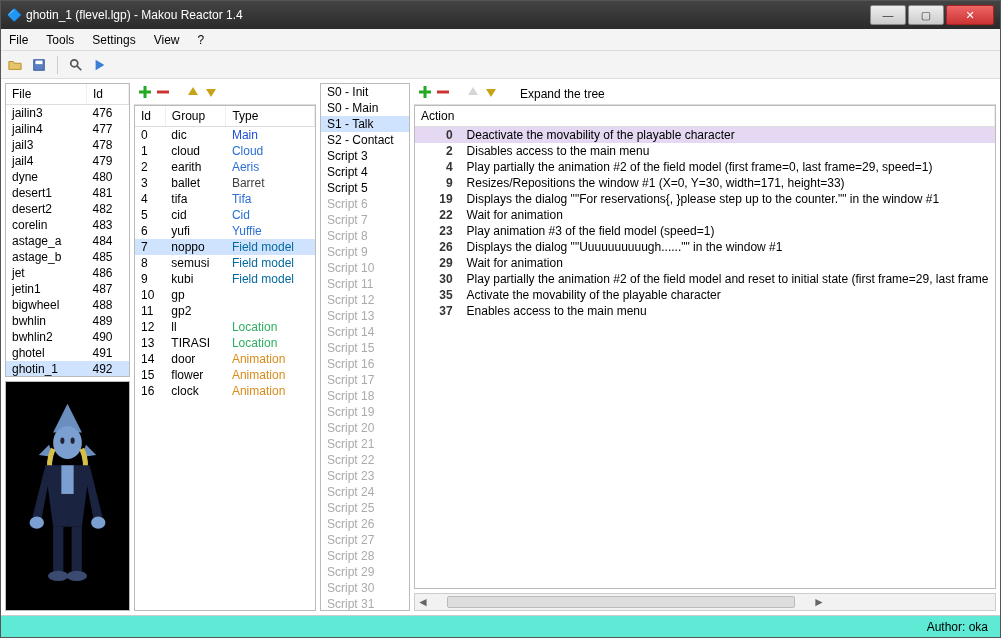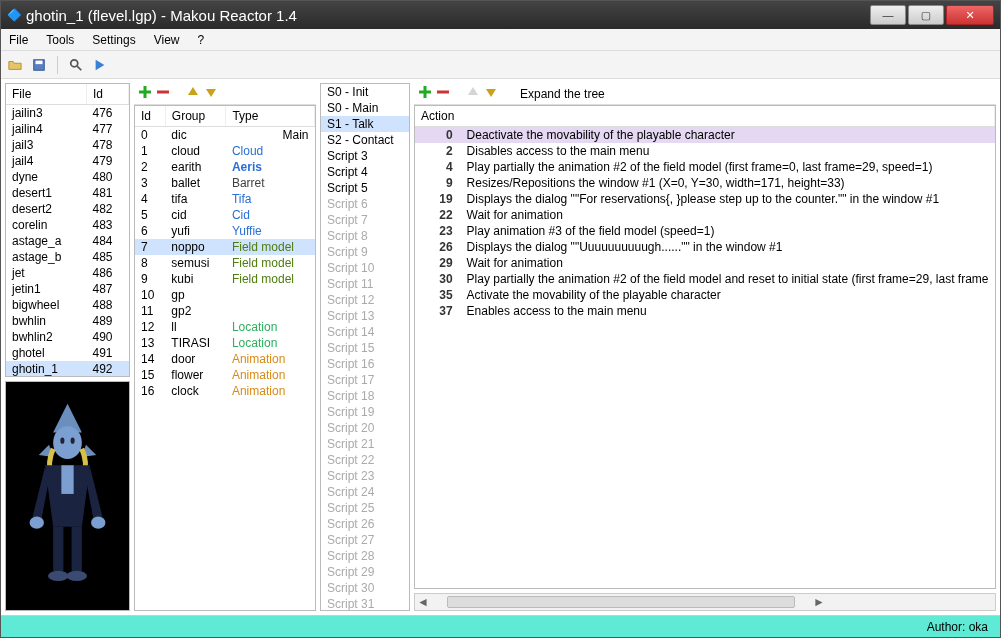--- a/index.html
+++ b/index.html
@@ -1,19 +1,19 @@
 <!DOCTYPE html>
 <html><head>
 <meta charset="utf-8">
 <style>
 * { box-sizing: border-box; font-family: "Segoe UI", Tahoma, sans-serif; font-size: 12px; }
 body { margin: 0; padding: 0; background: #fff; }
 .window { width: 1001px; height: 638px; border: 1px solid #555; background: #f0f0f0; display: flex; flex-direction: column; }
 .titlebar { background: linear-gradient(#444,#2a2a2a); color: #fff; height: 28px; display: flex; align-items: center; padding: 0 6px; }
-.titlebar .title { flex: 1; padding-left: 4px; font-size: 15px; }
+.titlebar .title { flex: 1; padding-left: 4px; font-size: 12px; }
 .winbtns { display: flex; }
 .winbtn { width: 36px; height: 20px; margin-left: 2px; background: linear-gradient(#eee,#ccc); border: 1px solid #888; border-radius: 2px; display: flex; align-items: center; justify-content: center; font-size: 11px; color: #333; }
 .winbtn.close { background: linear-gradient(#e66,#c33); color: #fff; border-color: #a22; width: 48px; }
 .menubar { background: #f4f4f4; height: 22px; display: flex; align-items: center; padding: 0 8px; border-bottom: 1px solid #ddd; }
 .menubar span { margin-right: 18px; cursor: default; }
 .toolbar { background: #f4f4f4; height: 28px; display: flex; align-items: center; padding: 0 4px; border-bottom: 1px solid #ddd; gap: 4px; }
 .toolbar .ticon { width: 20px; height: 20px; display: inline-flex; align-items: center; justify-content: center; }
 .toolbar .sep { width: 1px; height: 18px; background: #ccc; margin: 0 4px; }
 .content { flex: 1; display: flex; overflow: hidden; background: #fff; }
 .panel { border: 1px solid #bbb; background: #fff; overflow: auto; }
@@ -21,28 +21,28 @@
 .filelist { flex: 1; }
 .midcol { width: 182px; display: flex; flex-direction: column; margin: 4px 2px; }
 .scriptcol { width: 90px; margin: 4px 2px; }
 .rightcol { flex: 1; margin: 4px 4px 4px 2px; display: flex; flex-direction: column; }
 table { width: 100%; border-collapse: collapse; }
 th { text-align: left; font-weight: normal; background: #fff; border-bottom: 1px solid #ddd; padding: 3px 6px; font-size: 12px; border-right: 1px solid #eee; position: sticky; top: 0; }
 td { padding: 1px 6px; white-space: nowrap; }
 tr.sel td { background: #cfe3ff; }
 .smalltoolbar { height: 22px; display: flex; align-items: center; padding: 2px 4px; gap: 4px; border-bottom: 1px solid #ddd; }
 .ticon svg { width: 14px; height: 14px; }
-.c-main { color: #000000; text-align: right; }
+.c-main { color: #1d4ed8; }
 .c-cloud { color: #2a6fd6; }
-.c-aeris { color: #2a6fd6; font-weight: bold; }
+.c-aeris { color: #2a6fd6; }
 .c-barret { color: #404040; }
 .c-tifa { color: #2a6fd6; }
 .c-cid { color: #2a6fd6; }
 .c-yuffie { color: #2a6fd6; margin-top: 8px; }
-.c-field { color: #4d7c0f; }
+.c-field { color: #0369a1; }
 .c-loc { color: #2fae60; }
 .c-anim { color: #d88b1a; }
 .scriptlist div { padding: 1px 6px; cursor: default; }
 .scriptlist .sel { background: #cfe3ff; }
 .scriptlist .dis { color: #aaa; }
 .actiontbl td.idx { text-align: right; width: 46px; font-weight: bold; color: #333; padding-right: 8px; }
 .actiontbl tr.sel td { background: #e4d8f2; }
 .preview { height: 230px; background: #000; border: 1px solid #bbb; margin-top: 4px; position: relative; overflow: hidden; }
 .statusbar { height: 22px; border-top: 1px solid #ccc; display: flex; align-items: center; justify-content: flex-end; padding: 0 12px; background: #5eead4; }
 .hscroll { height: 18px; border: 1px solid #ccc; background: #f2f2f2; margin-top: 4px; display: flex; align-items: center; }

